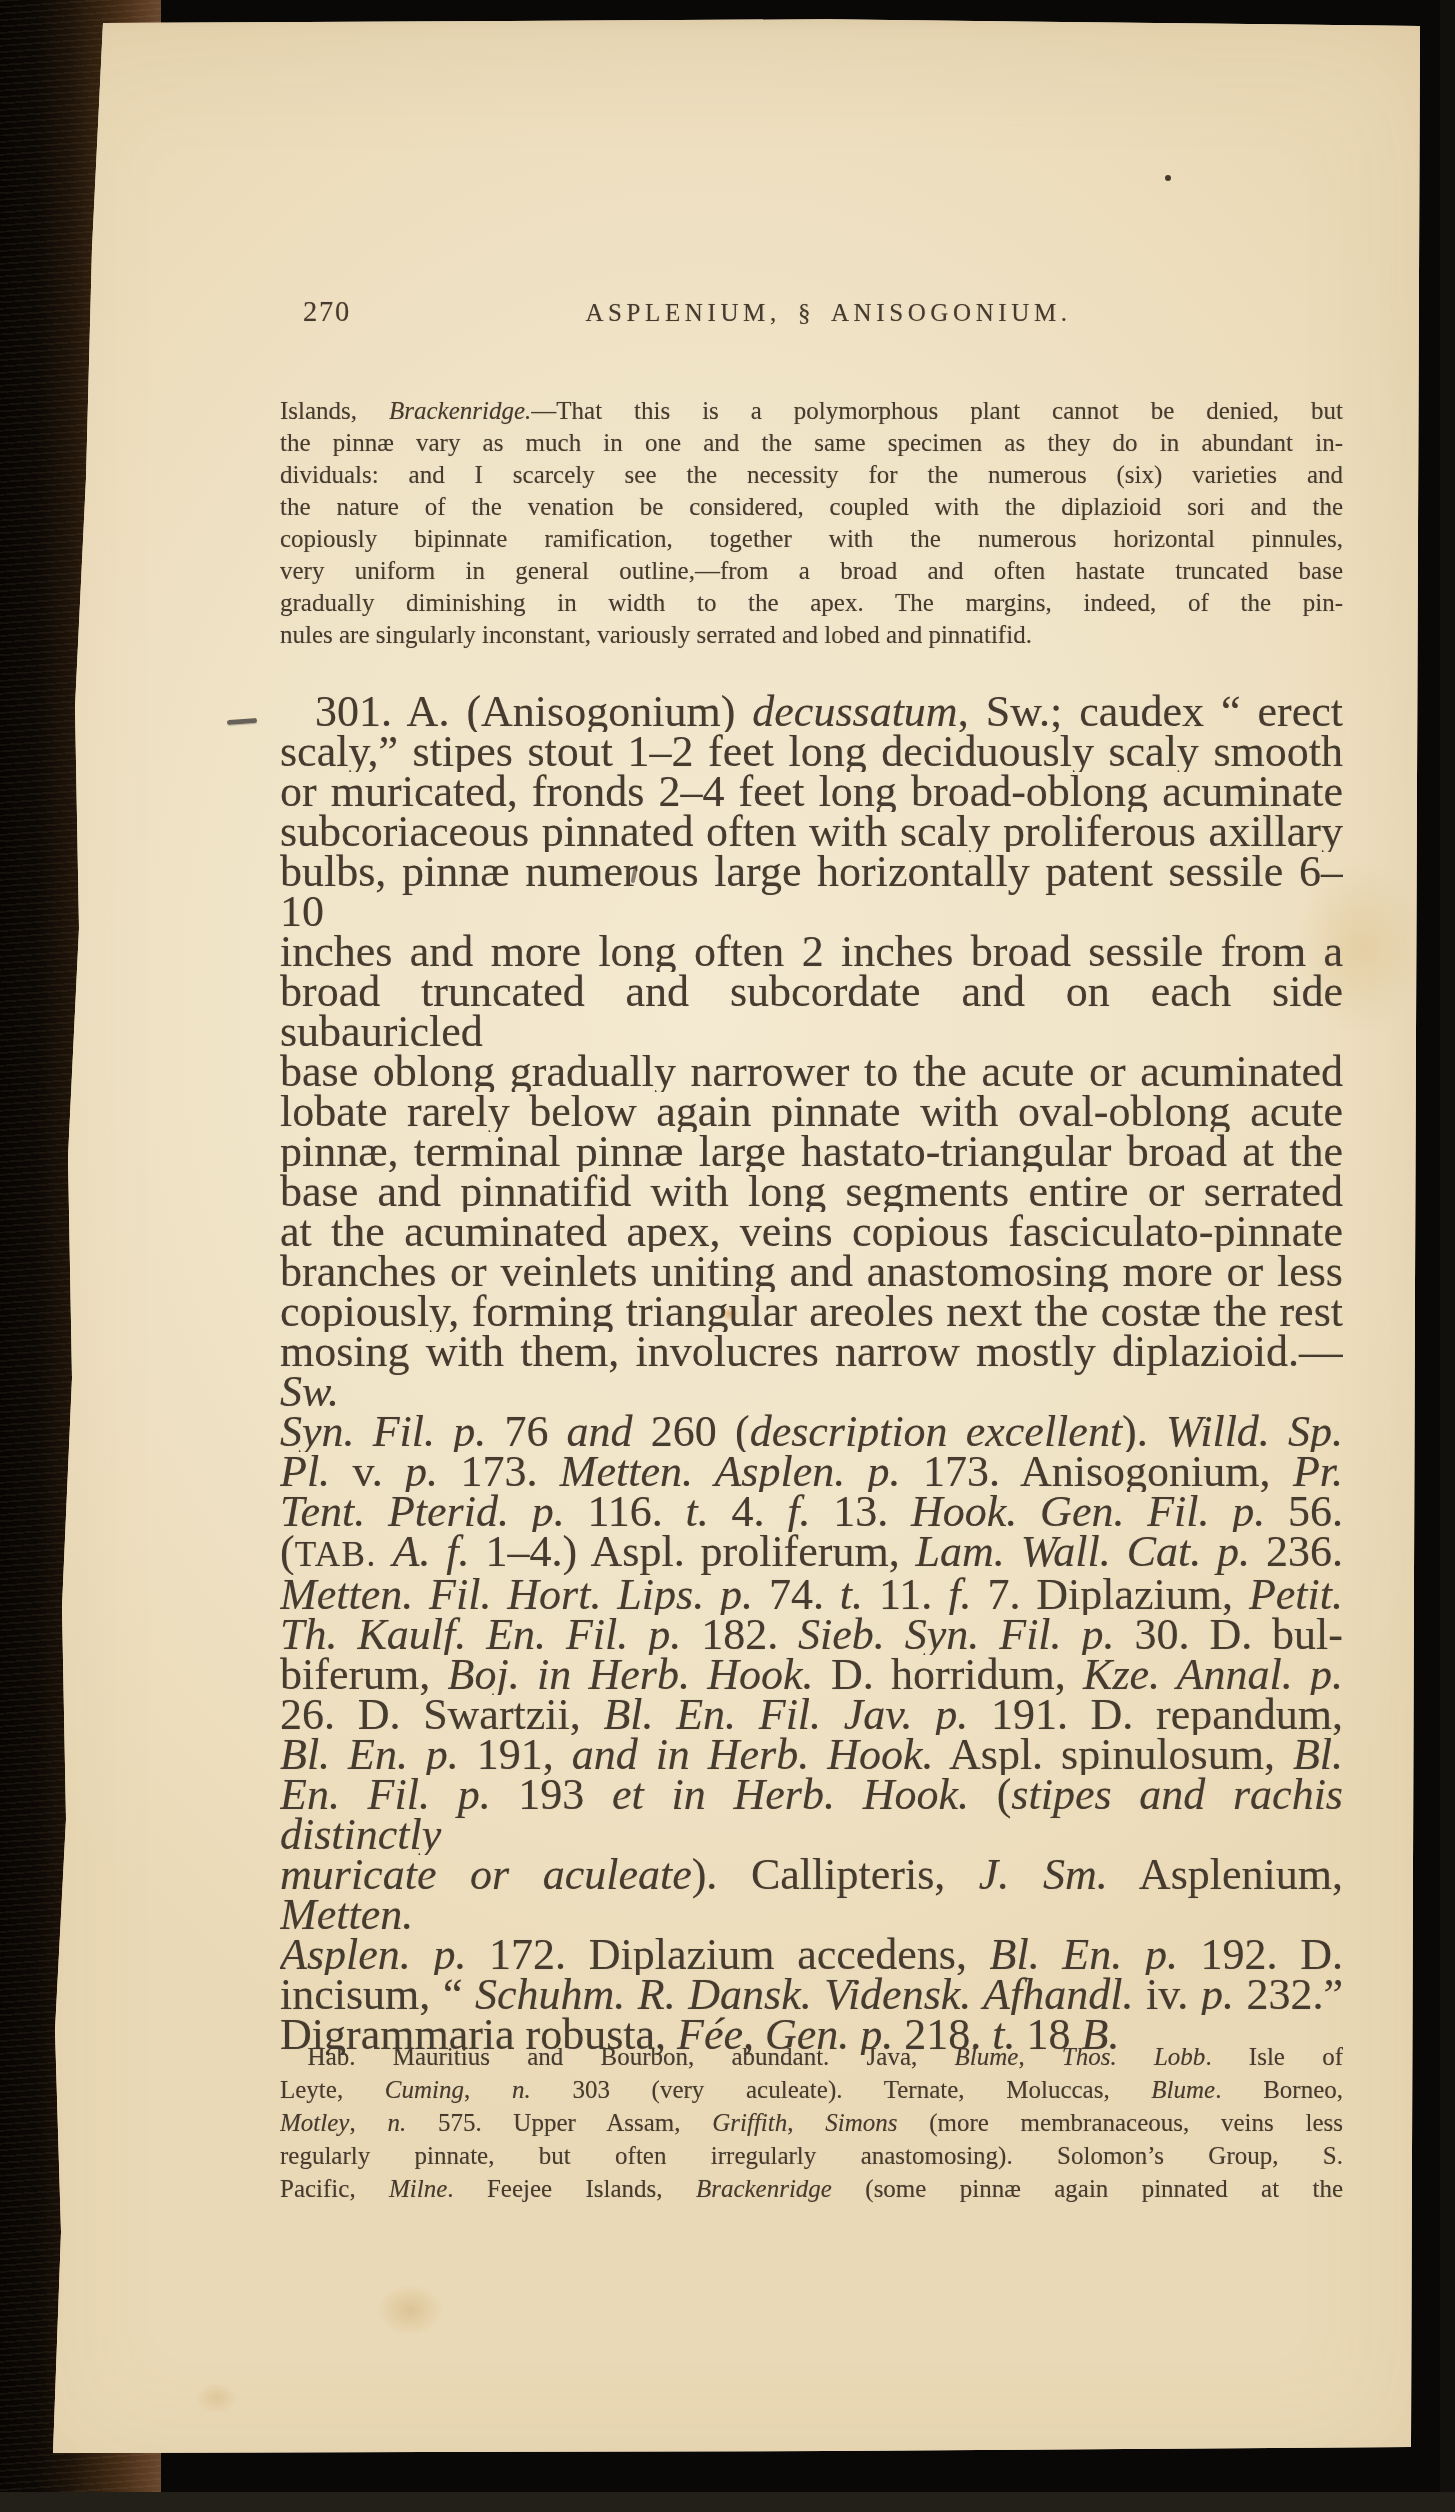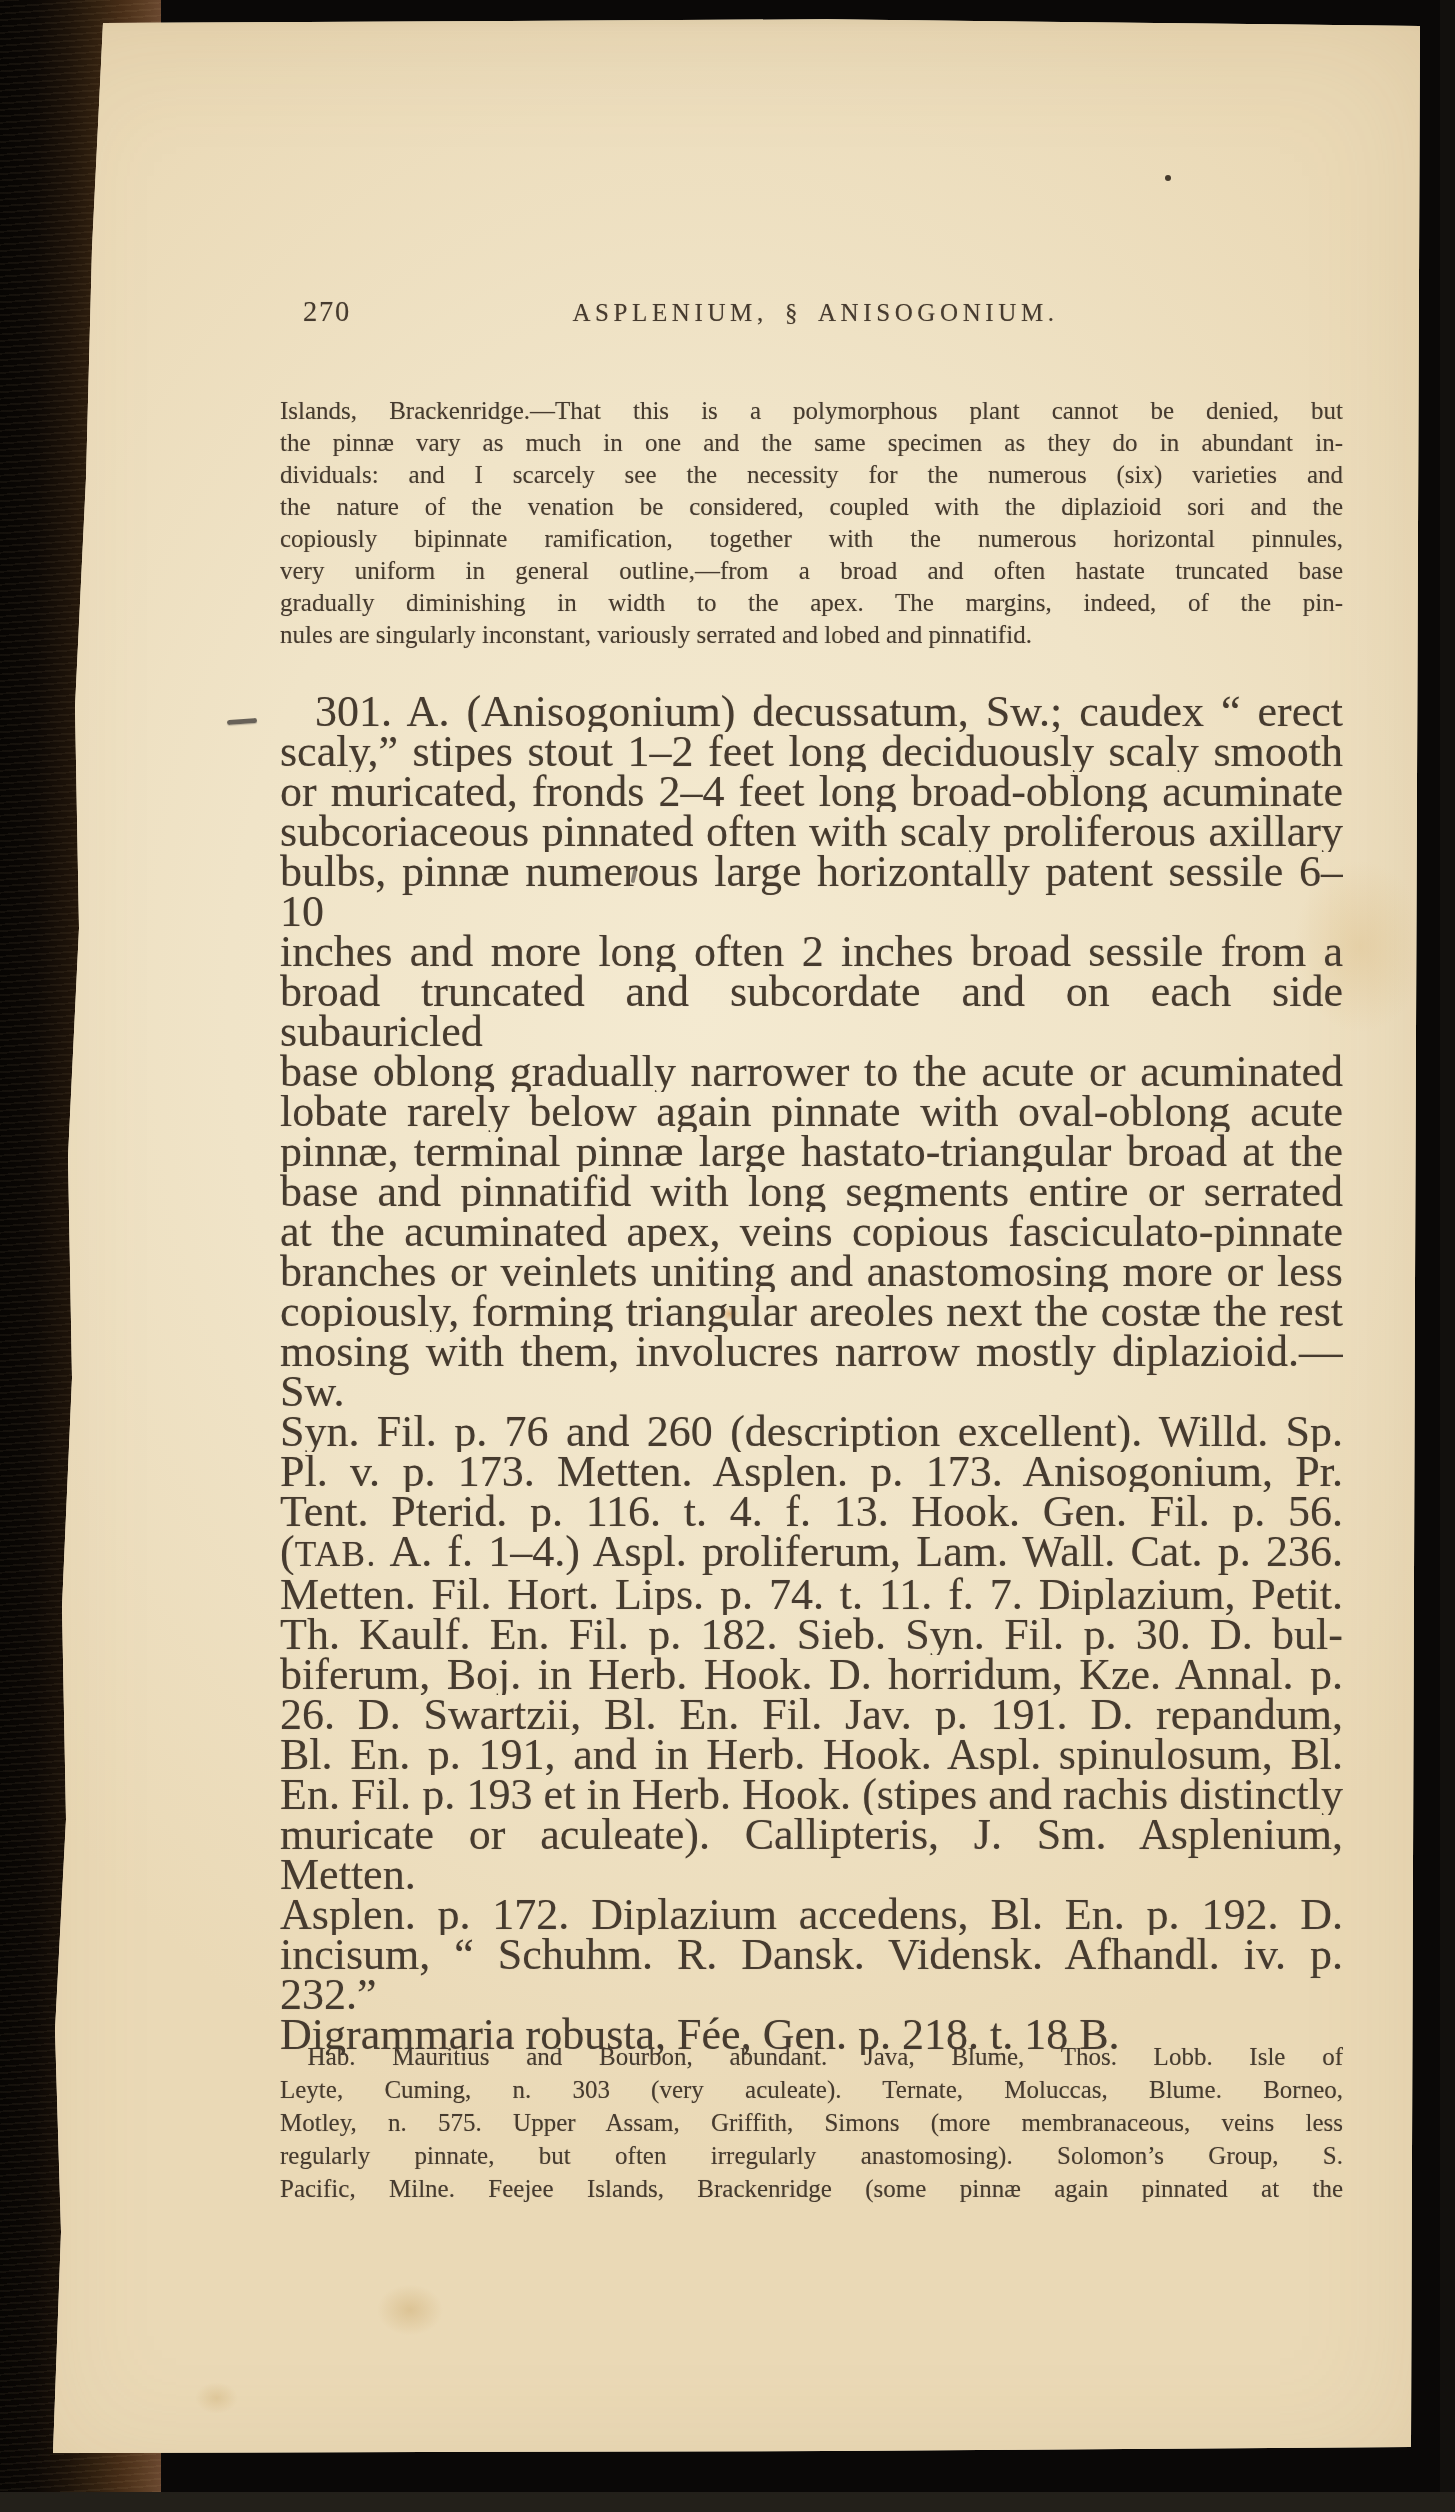--- a/index.html
+++ b/index.html
@@ -44,31 +44,31 @@
   .stain.s-b2    {left:188px;top:2377px;width:57px;height:42px;background:radial-gradient(closest-side, rgba(190,150,80,.26), rgba(190,150,80,0) 75%);}
   .speck{position:absolute;left:1165px;top:175px;width:6.4px;height:6.4px;border-radius:50%;background:#33291e;opacity:.9;}
 
   
   .pencil-dash{position:absolute;left:227px;top:719px;width:30px;height:4.6px;background:rgba(73,68,63,.82);border-radius:2.8px;transform:rotate(-4deg);box-shadow:0 0.9px 0.9px rgba(73,68,63,.3);}
   .pencil-tick{position:absolute;left:632px;top:869px;width:3.7px;height:13.8px;background:rgba(80,72,66,.65);border-radius:1.8px;transform:rotate(12deg);}
 
   
   .ink{text-shadow:0 0 0.9px rgba(70,55,40,.38);}
   .page-number{position:absolute;left:303px;top:296px;font-size:28.5px;letter-spacing:1.8px;}
-  .running-header{position:absolute;left:284px;top:299px;width:1063px;text-align:center;font-size:25px;letter-spacing:4.6px;word-spacing:6.4px;}
+  .running-header{position:absolute;left:297px;top:299px;width:1063px;text-align:center;font-size:25px;letter-spacing:4.6px;word-spacing:6.4px;}
 
   .para{position:absolute;left:280px;width:1063px;}
   .para-intro  {top:395px;font-size:25px;line-height:32px;--indent:0px;}
   .para-species{top:692px;font-size:44px;line-height:40px;--indent:35px;}
   .para-hab    {top:2008px;font-size:25px;line-height:33px;margin-top:32px;--indent:27.6px;}
 
   .tline{text-align:justify;text-align-last:justify;white-space:normal;overflow:hidden;}
   .tline.short{text-align-last:left;}
   .tline.indent{text-indent:var(--indent,33px);}
-  .i{}
+  .i{font-style:italic;}
   .sc{text-transform:uppercase;font-size:0.8em;letter-spacing:1.4px;}
 </style>
 </head>
 <body>
 
 <div class="binding"></div>
 <div class="scan-bed-right"></div>
 <div class="scan-bed-bottom"></div>
 
 <div class="page">

